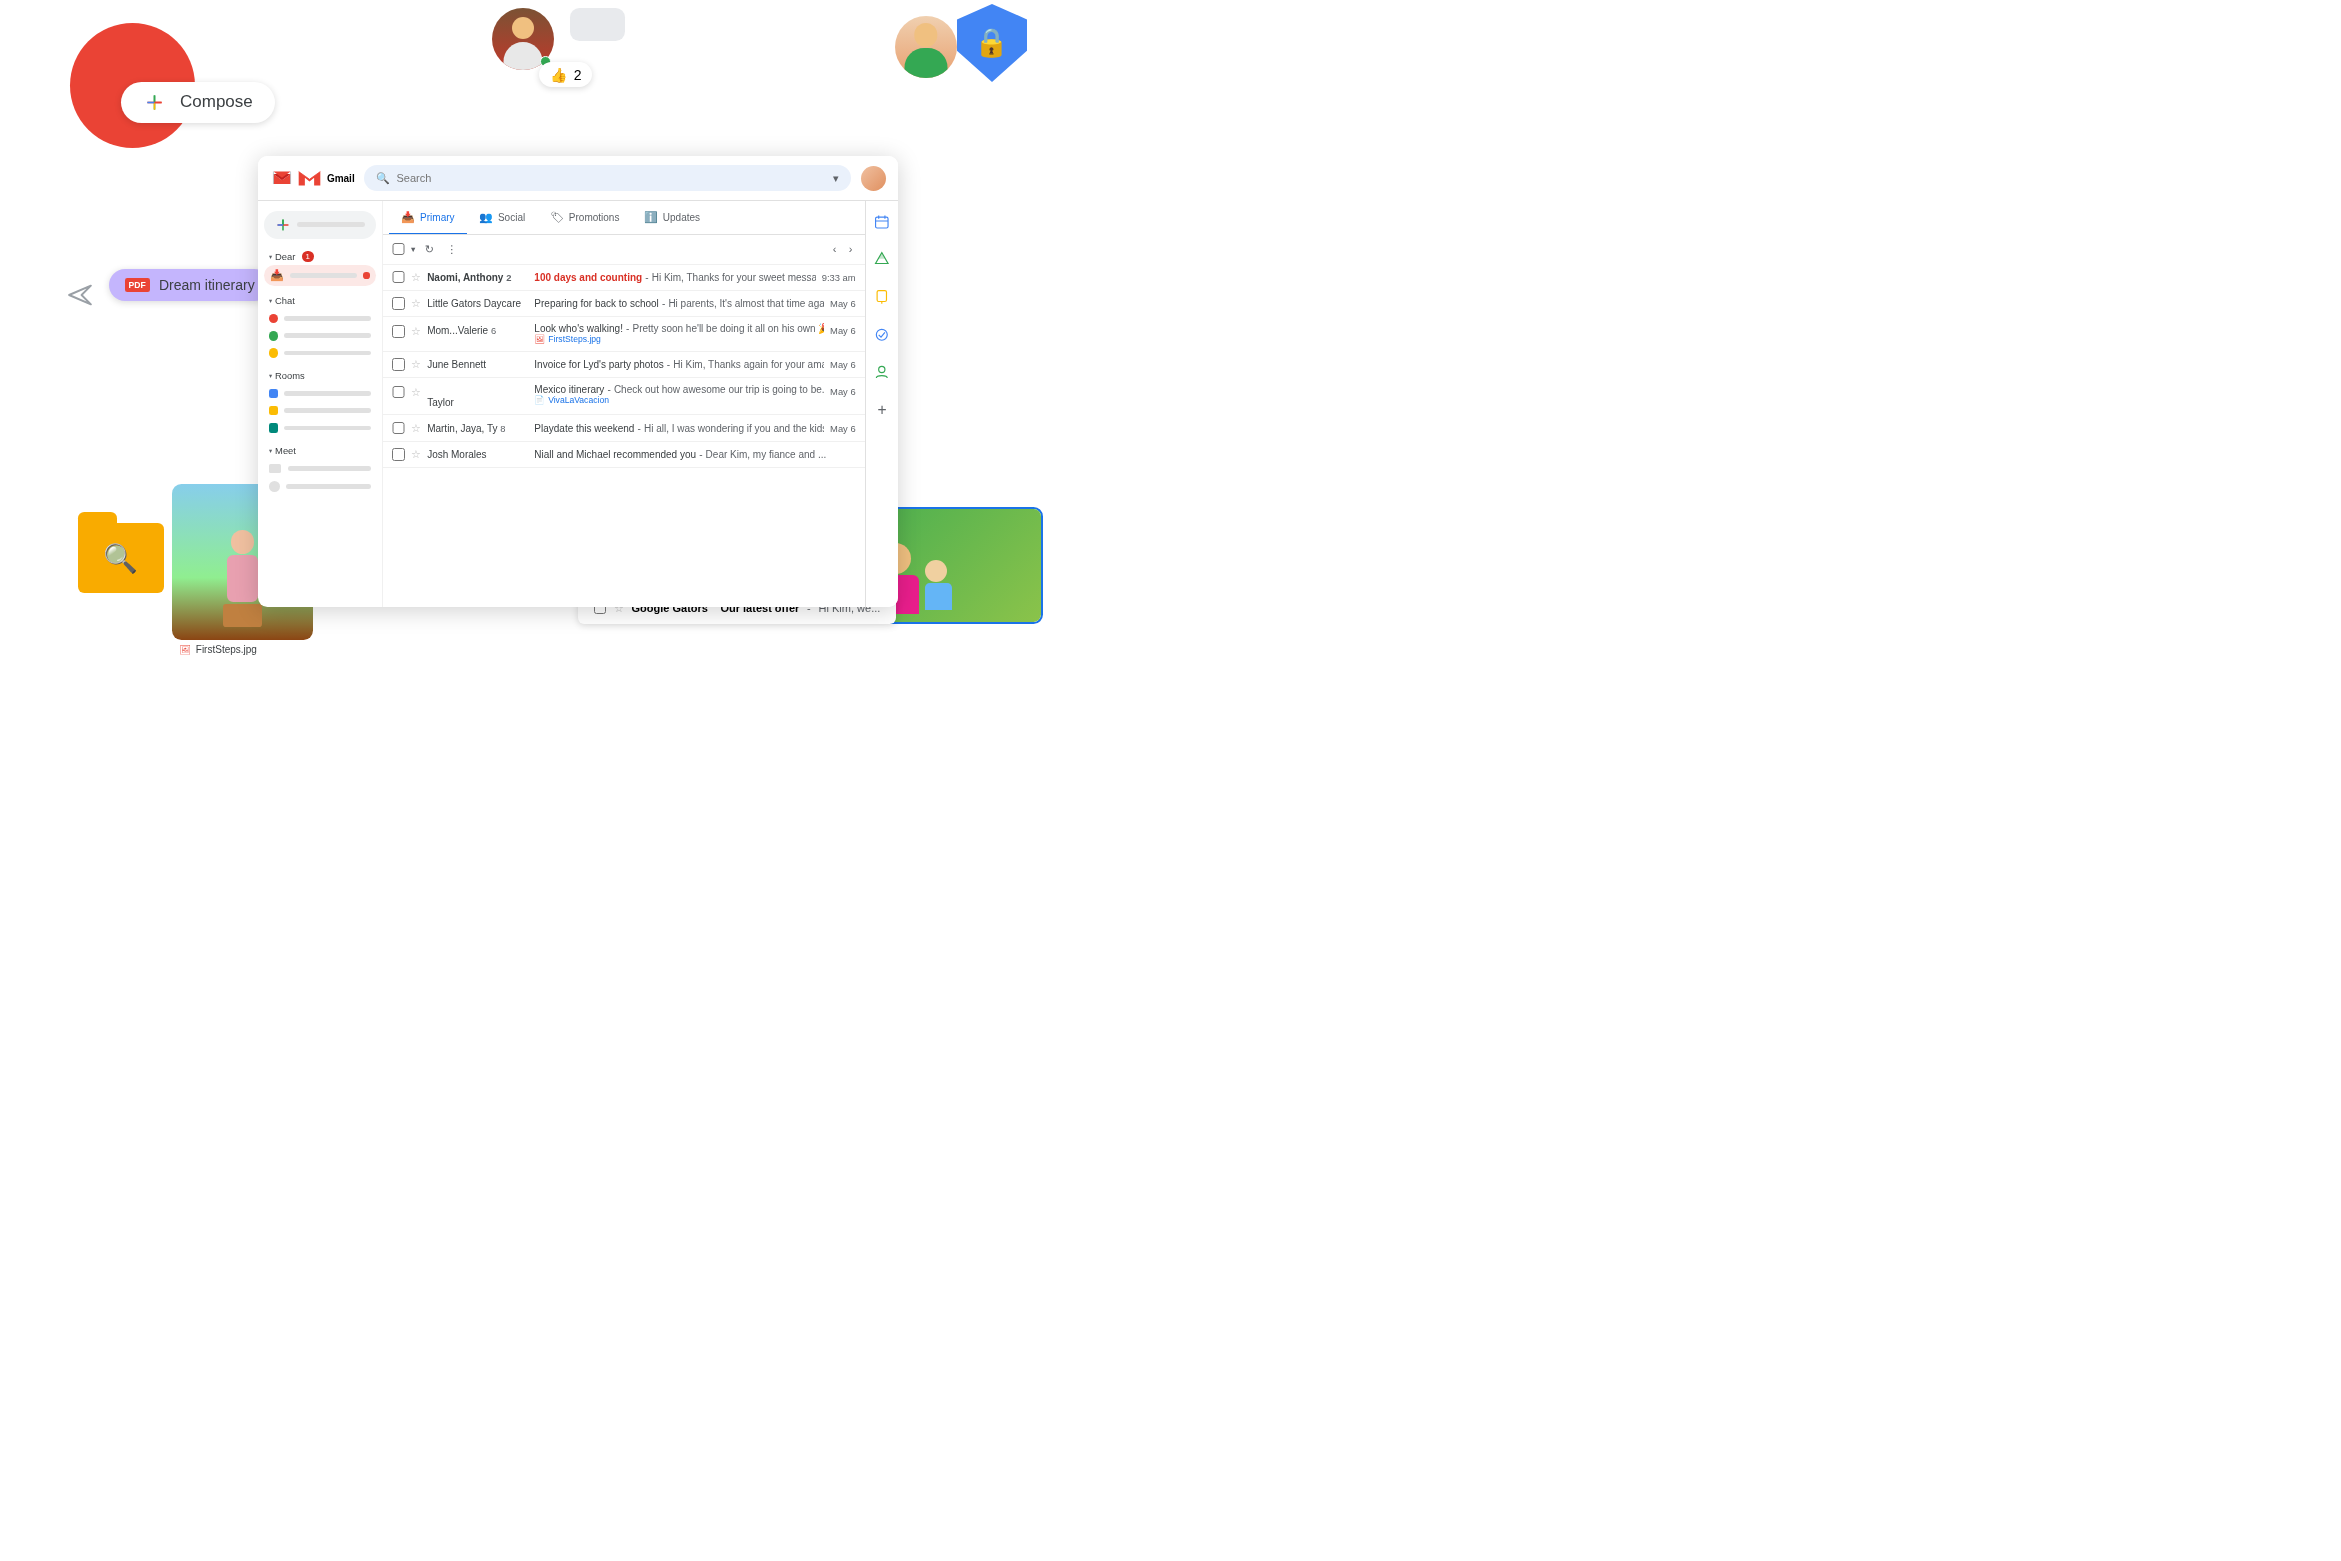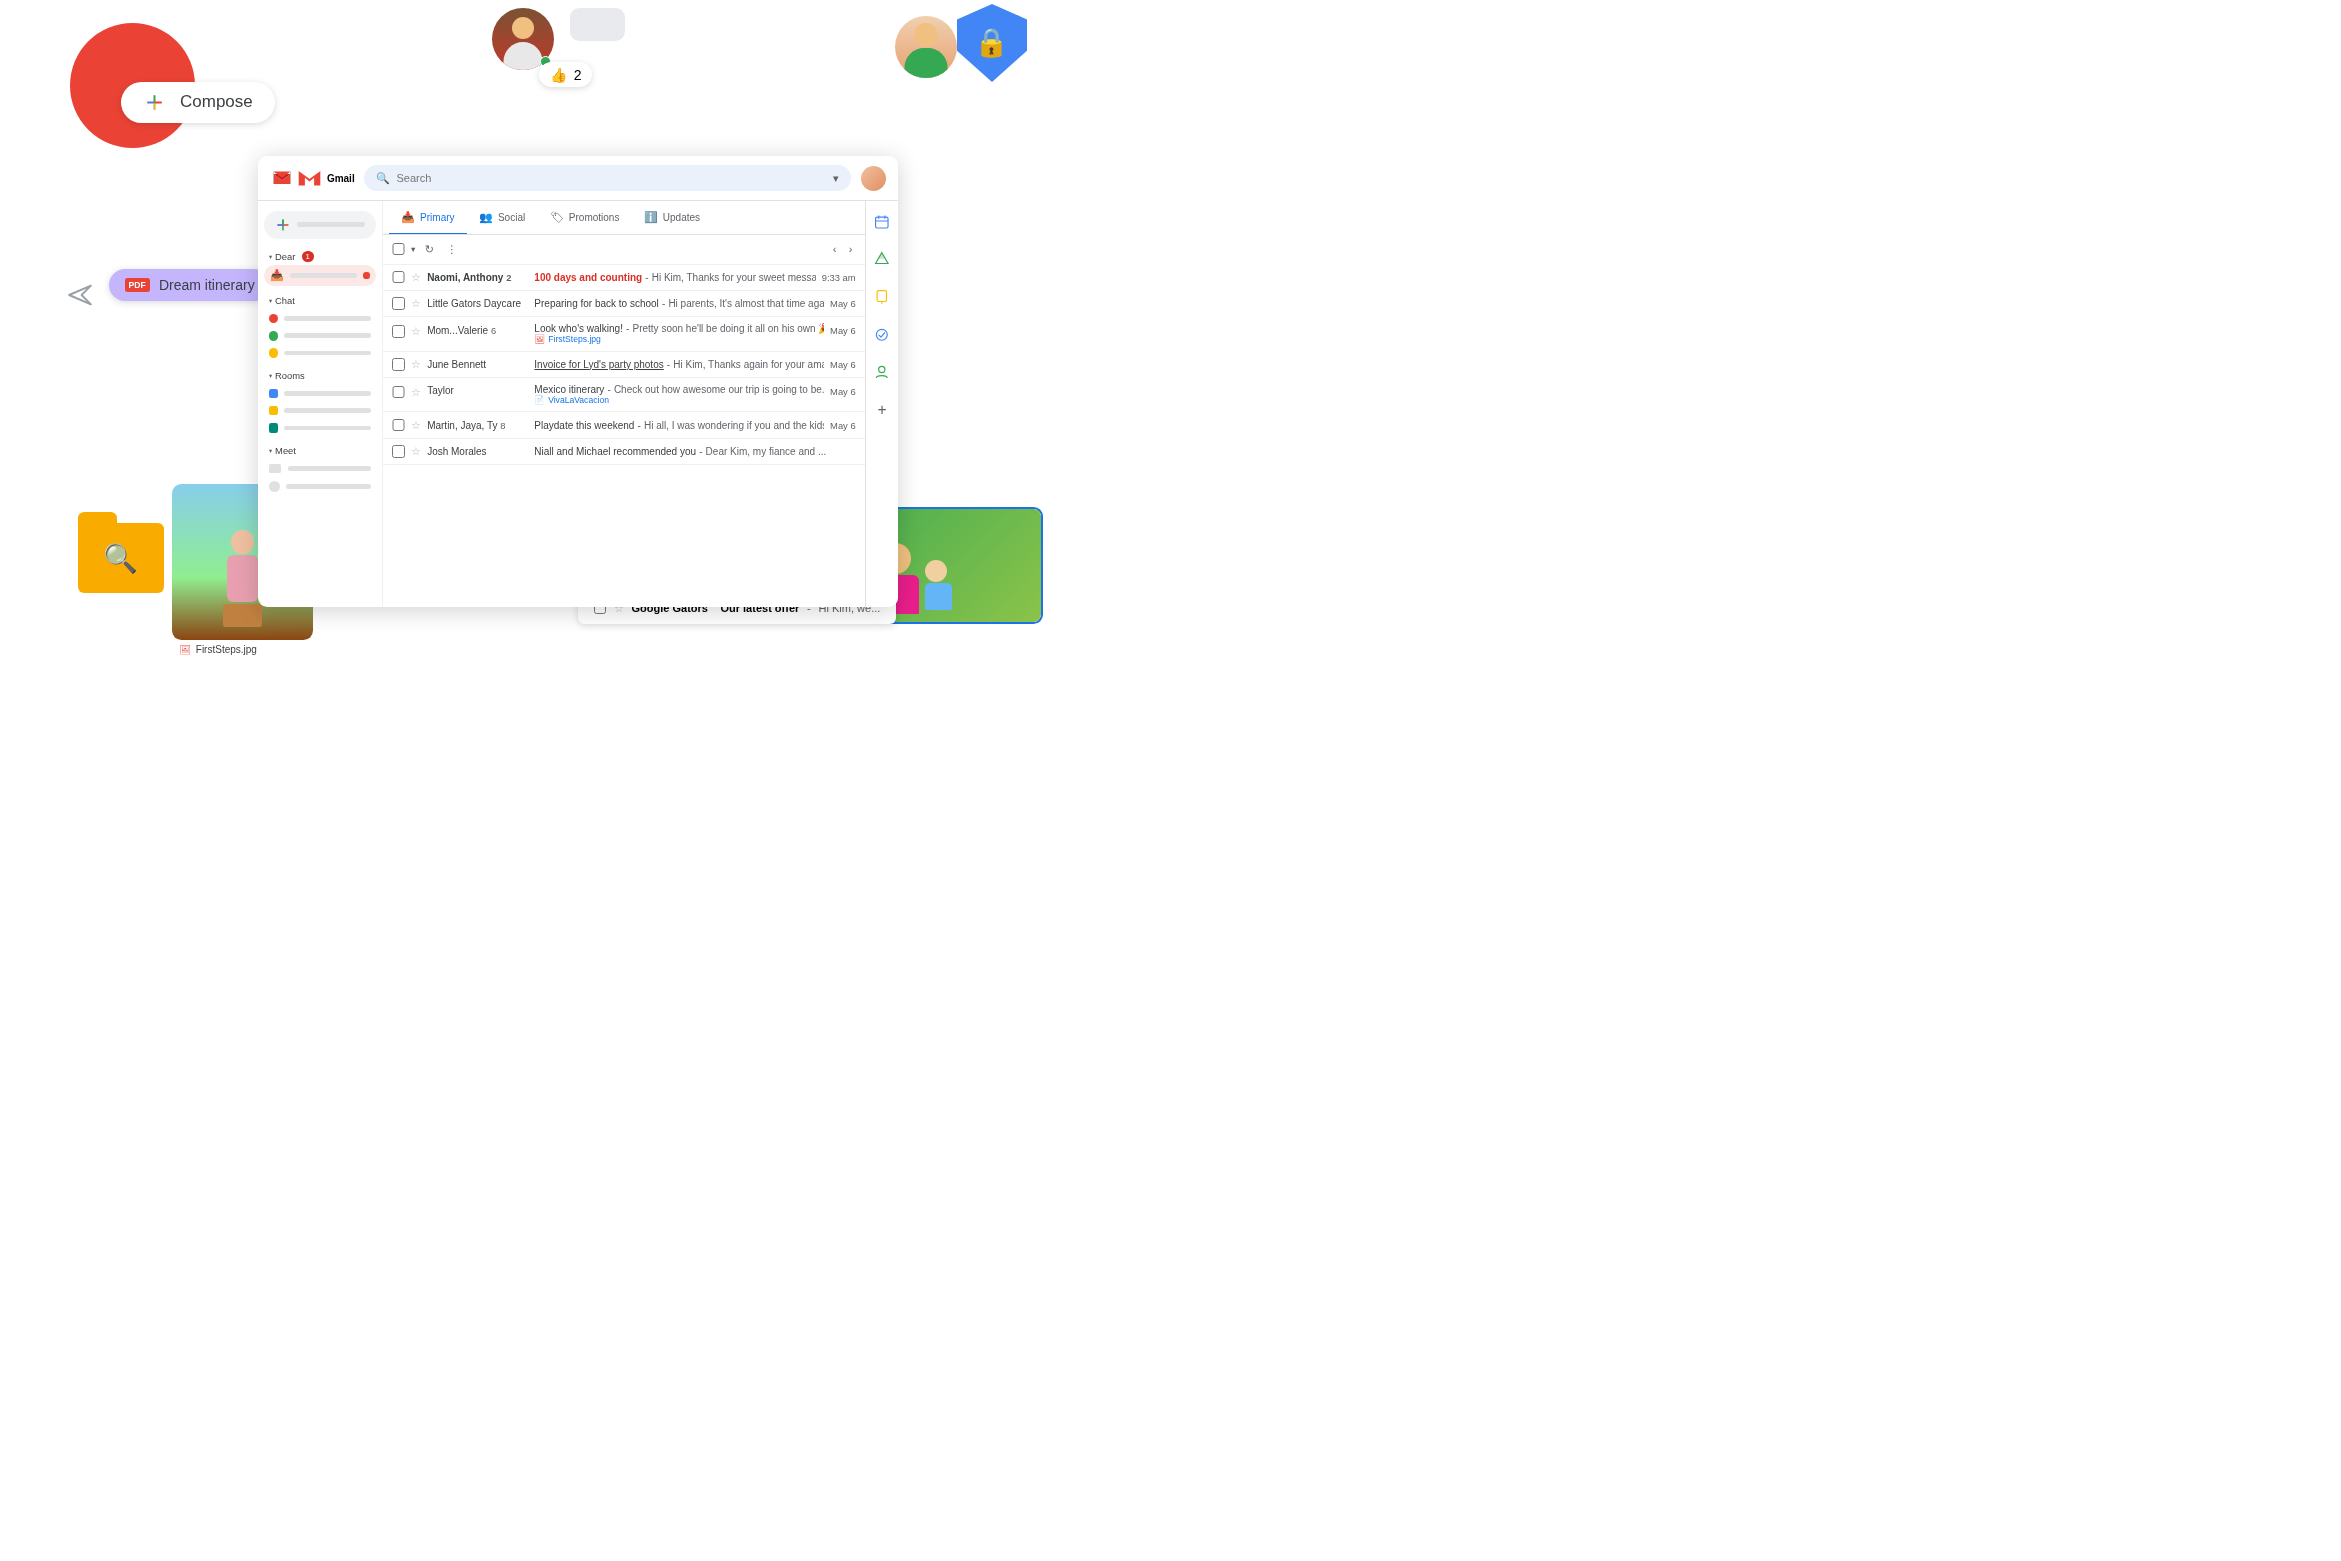--- a/index.html
+++ b/index.html
@@ -724,31 +724,31 @@
             </div>
           </div>
           <span class="email-time" style="margin-top:1.6px;">May 6</span>
         </div>
 
         <div class="email-row">
           <input type="checkbox" class="checkbox" style="">
           <span class="star">☆</span>
           <span class="email-sender">June Bennett</span>
           <div class="email-content">
-            <span style="font-size:10px;color:#3c4043;text-decoration:underline;">Invoice for Lyd's party photos</span>
+            <span style="font-size:10px;color:#3c4043;">Invoice for Lyd's party photos</span>
             <span style="color:#5f6368;font-size:10px;"> - </span>
             <span class="email-preview">Hi Kim, Thanks again for your amazing...</span>
           </div>
           <span class="email-time">May 6</span>
         </div>
 
         <div class="email-row" style="flex-wrap:wrap;align-items:flex-start;">
           <input type="checkbox" class="checkbox" style="margin-top: 1.6px;">
           <span class="star" style="margin-top:1.6px;">☆</span>
-          <span class="email-sender" style="margin-top:1px;">Taylor</span>
+          <span class="email-sender" style="margin-top:13px;">Taylor</span>
           <div style="flex:1;min-width:0;">
             <div style="display:flex;gap:3.1px;white-space:nowrap;overflow:hidden;">
               <span style="font-size:10px;color:#3c4043;">Mexico itinerary</span>
               <span style="color:#5f6368;font-size:10px;"> - </span>
               <span class="email-preview">Check out how awesome our trip is going to be...</span>
             </div>
             <div class="email-attachment">
               <span style="color:#4285F4;font-size:8.6px;">📄</span>
               <span>VivaLaVacacion</span>
             </div>

